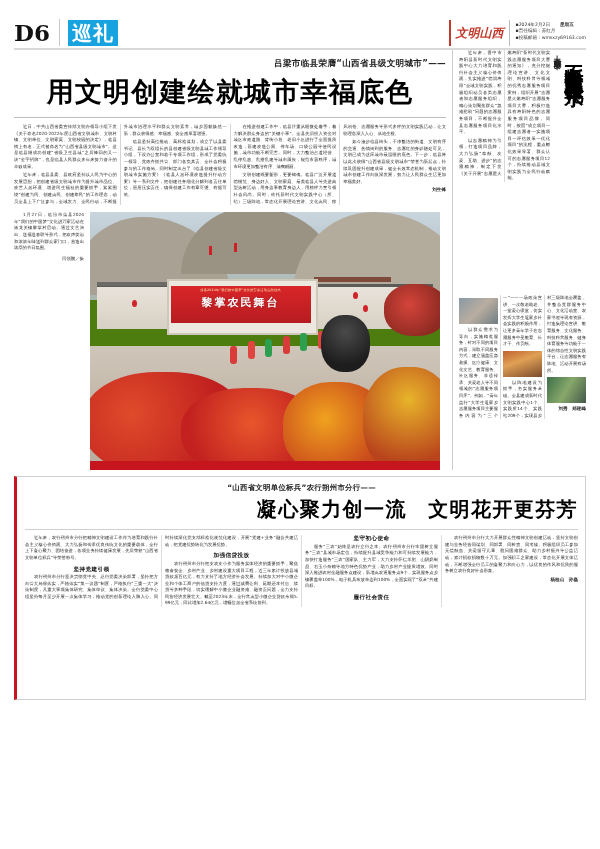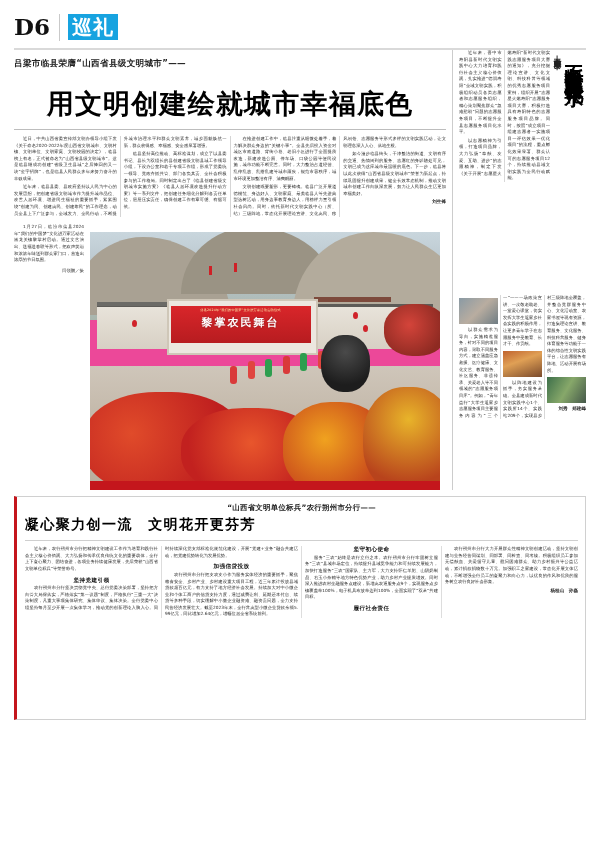--- a/index.html
+++ b/index.html
@@ -23,21 +23,21 @@
     padding: 0;
   }
 
   
   .masthead {
     position: relative;
     height: 46px;
     padding: 8px 14px 0 14px;
     box-sizing: border-box;
     display: flex;
-    align-items: center;
+    align-items: flex-end;
   }
   .page-num {
     font-family: "DejaVu Serif", "Liberation Serif", serif;
     font-weight: bold;
     font-size: 23px;
     line-height: 26px;
     letter-spacing: 0px;
     color: #111;
     padding-right: 9px;
   }
@@ -108,32 +108,32 @@
     width: 134px;
     border-left: 1px solid #ccc;
     padding-left: 6px;
     box-sizing: border-box;
   }
 
   
   .kicker {
     font-size: 8.6px;
     color: #222;
-    text-align: left;
+    text-align: right;
     letter-spacing: 0.3px;
     margin-top: 8px;
     font-weight: 600;
     font-family: "DejaVu Sans", "Liberation Sans", sans-serif;
   }
   .headline-main {
     font-size: 27px;
     font-weight: bold;
     text-align: center;
     letter-spacing: 1.2px;
-    margin-top: 16px;
+    margin-top: 4px;
     color: #000;
     font-family: "DejaVu Sans", "Liberation Sans", sans-serif;
   }
   .rule-thin {
     border-top: 1px solid #bdbdbd;
     margin: 7px 0 0 0;
   }
 
   
   .cols-4 {
@@ -183,23 +183,22 @@
     word-break: break-all;
   }
   .caption-body p { margin: 0; text-indent: 9px; }
   .caption-credit { text-align: right; font-size: 4.4px; margin-top: 4px; color:#333;}
 
   .photo-frame {
     width: 350px;
     height: 258px;
     position: relative;
     overflow: hidden;
-    background: #ec4899;
+    background: #4d7c0f;
     flex: none;
-    margin-top: 8px;
   }
   .photo-inner { position: absolute; inset: 0; }
 
   
   .ph-sky { position:absolute; left:0; top:0; width:100%; height:34%;
     background: linear-gradient(#c9d6dd 0%, #b9c6cd 40%, #a9b6ad 100%); }
   .ph-hill {
     position:absolute; border-radius: 46% 54% 0 0 / 100% 100% 0 0;
   }
   .ph-ground { position:absolute; left:0; top:52%; width:100%; height:48%;
@@ -230,21 +229,21 @@
     padding: 6px 7px 10px 8px;
     box-sizing: border-box;
     position: relative;
     height: 224px;
     overflow: hidden;
   }
   .framed .kicker2 {
     font-size: 7.4px; text-align:center; color:#222; font-weight:600; letter-spacing:.3px;
   }
   .framed .headline2 {
-    font-size: 14px; font-weight:bold; text-align:left; letter-spacing:1.4px;
+    font-size: 20px; font-weight:bold; text-align:right; letter-spacing:1.4px;
     margin-top:3px; color:#000;
   }
   .framed-rule { border-top:1px solid #cfcfcf; margin-top:6px; }
   .sub-head {
     font-size: 5.6px; font-weight: bold; text-align:center; margin: 4px 0 2px 0; color:#111;
     letter-spacing: .4px;
   }
   .framed-cols {
     column-count: 4; column-gap: 7px; column-rule: 1px solid #ddd; margin-top:5px;
   }
@@ -291,20 +290,36 @@
 </style>
 </head>
 <body>
 
 <div class="page">
 
   <div class="masthead">
     <div class="page-num">D6</div>
     <div class="masthead-rule"></div>
     <div class="section-tag">巡礼</div>
+    <div class="masthead-right">
+      <div class="brand-box">
+        <span class="brand-name">文明山西</span>
+      </div>
+      <div class="issue-lines">
+        <div>
+          <span>▪</span><span>2024年2月2日</span><span class="wk">星期五</span>
+        </div>
+        <div>
+          <span>▪</span><span>责任编辑：苏红月</span>
+        </div>
+        <div>
+          <span>▪</span><span>投稿邮箱：wmsxzy69163.com</span>
+        </div>
+      </div>
+    </div>
   </div>
   <div class="head-sep"></div>
 
   <div class="content">
 
     <div class="left-zone">
 
       <div class="kicker">吕梁市临县荣膺“山西省县级文明城市”——</div>
       <div class="headline-main">用文明创建绘就城市幸福底色</div>
       <div class="rule-thin"></div>

